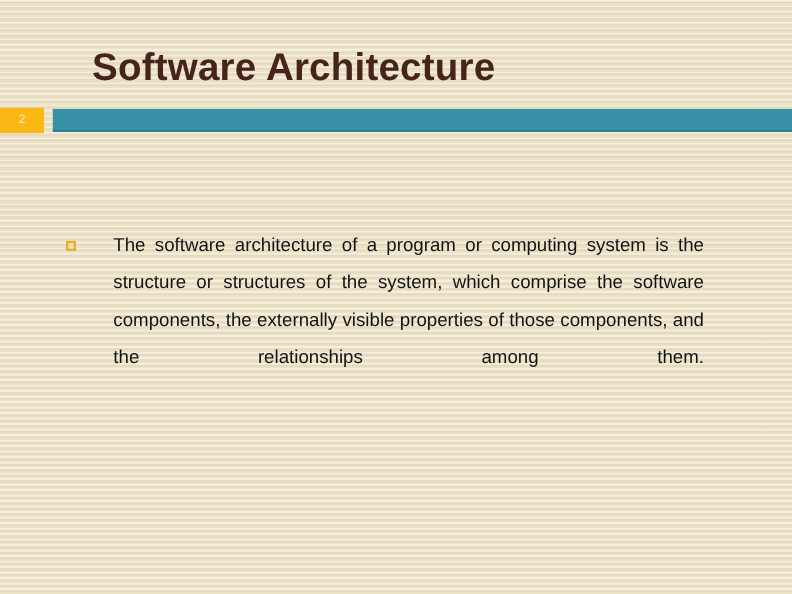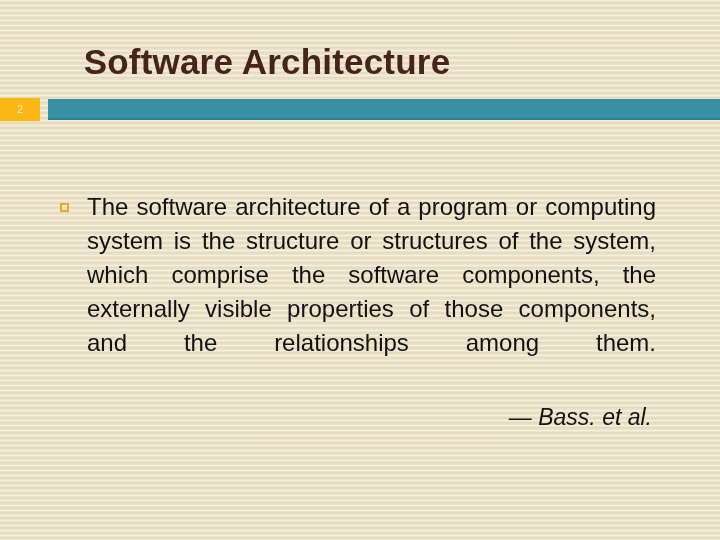--- a/index.html
+++ b/index.html
@@ -101,26 +101,26 @@
     position: absolute;
     left: 0;
     top: 13px;
     width: 9px;
     height: 9px;
     border: 2px solid #e9ab20;
     background: transparent;
     box-sizing: border-box;
   }
   .bullet-text {
-    font-size: 24px;
+    font-size: 17px;
     line-height: 34px;
     color: #121212;
     text-align: justify;
     text-justify: inter-word;
-    margin: 0;
+    margin: 16px;
   }
   
   .bullet-text::after {
     content: "";
     display: inline-block;
     width: 100%;
   }
 
   .attribution {
     margin: 8px 0 0 0;
@@ -146,17 +146,16 @@
     <div class="divider-bar"></div>
   </div>
 
   <div class="body-area">
 
     <div class="bullet-item">
       <span class="bullet-marker"></span>
       <p class="bullet-text">The software architecture of a program or computing system is the structure or structures of the system, which comprise the software components, the externally visible properties of those components, and the relationships among them.</p>
     </div>
 
-    <p class="attribution">— Bass. et al.</p>
 
   </div>
 
 </div>
 
 </body></html>

